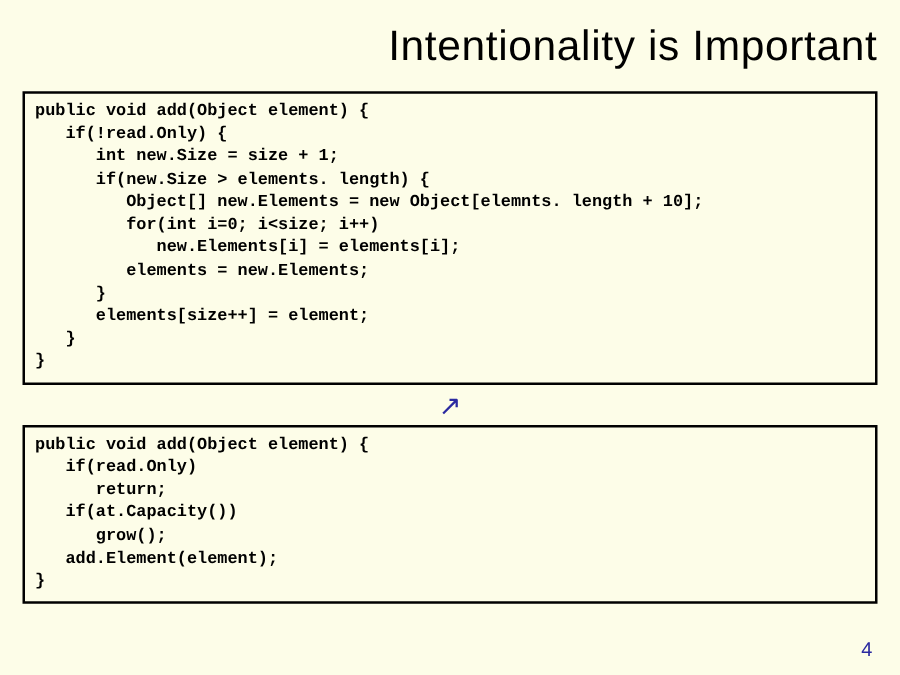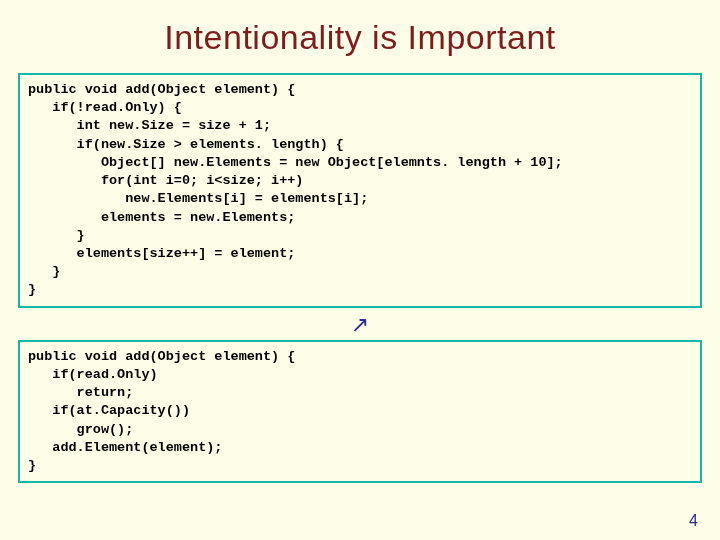--- a/index.html
+++ b/index.html
@@ -11,31 +11,31 @@
     position: relative;
     overflow: hidden;
   }
   .slide {
     width: 100%;
     height: 100%;
     padding: 10px 18px 8px 18px;
     position: relative;
   }
   .title {
-    text-align: center;
+    text-align: right;
     font-family: Verdana, Geneva, sans-serif;
-    color: #7f1d1d;
+    color: #000000;
     font-size: 34px;
     font-weight: 400;
     margin-top: 8px;
     margin-bottom: 16px;
     letter-spacing: 0.5px;
   }
   .code-box {
-    border: 2px solid #14b8a6;
+    border: 2px solid #000000;
     background: #fdfde8;
     padding: 6px 8px 6px 8px;
     font-family: 'Courier New', Courier, monospace;
     font-size: 13.5px;
     font-weight: bold;
     color: #000;
     line-height: 1.35;
     white-space: pre;
     margin-bottom: 6px;
   }

